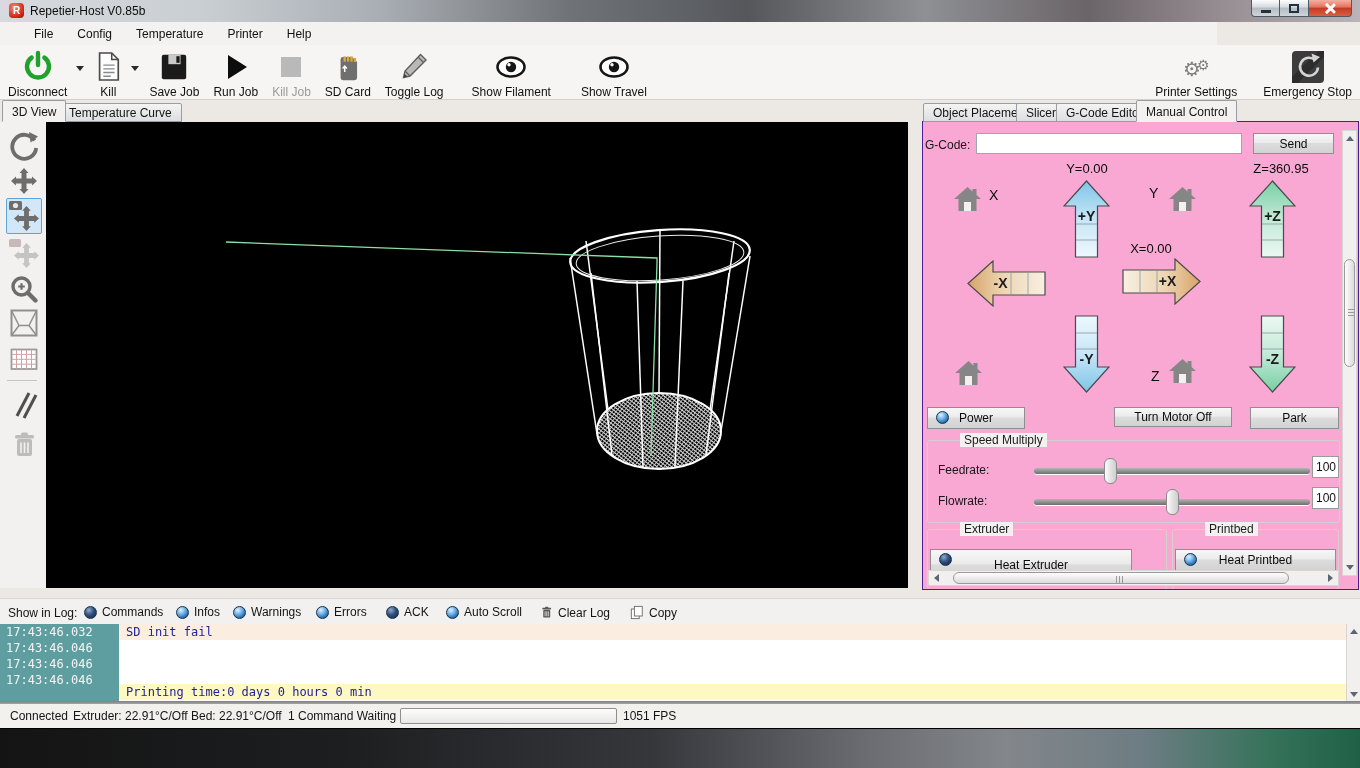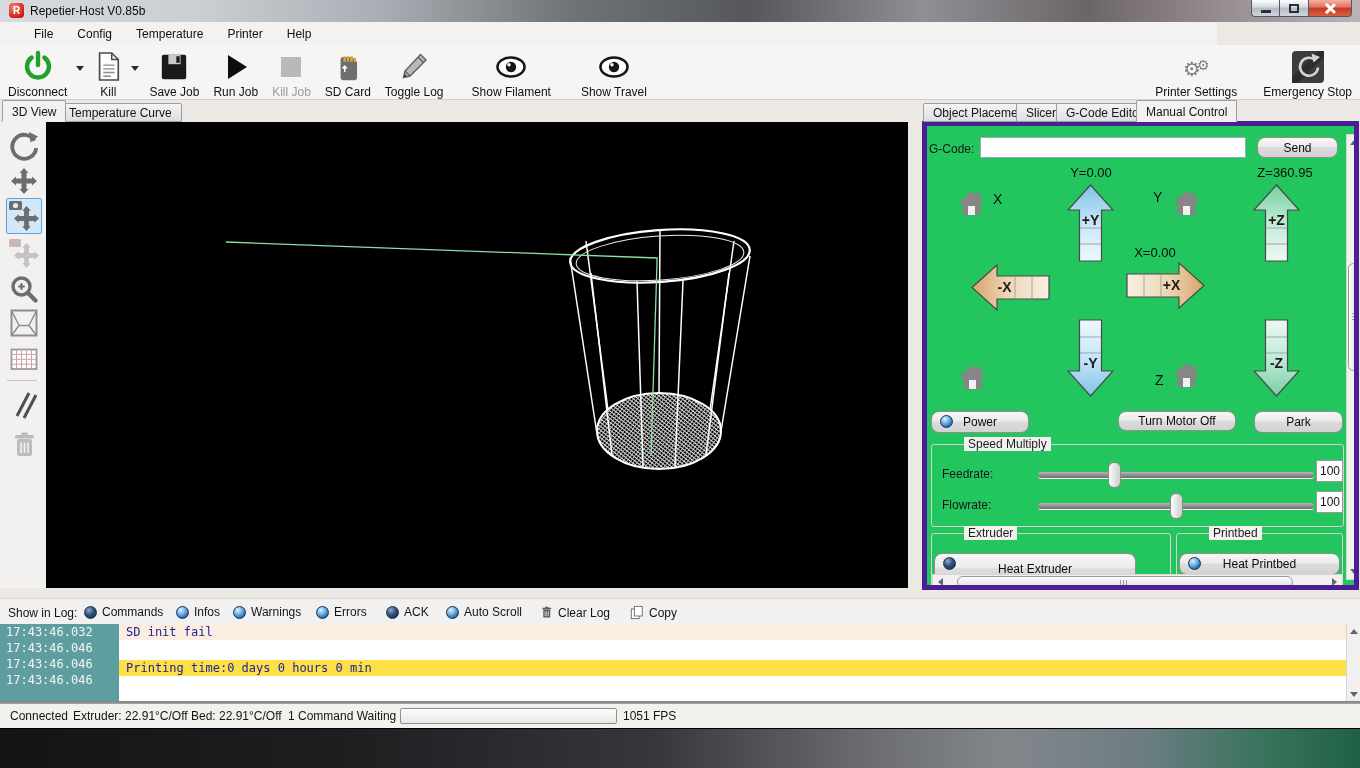--- a/index.html
+++ b/index.html
@@ -52,23 +52,23 @@
   
   #viewcol { position:absolute; left:0; top:122px; width:46px; height:466px; background:#f2f1ef; }
   .vtool { position:absolute; left:6px; width:36px; height:36px; display:flex; align-items:center; justify-content:center; }
   .vtool.selected { border:1px solid #5ea4dc; background:#d2e7f8; border-radius:2px; }
   .vsep { position:absolute; left:7px; width:30px; height:1px; background:#c8c5c1; }
 
   
   #viewport { position:absolute; left:46px; top:122px; width:862px; height:466px; background:#000; }
 
   
-  #panel { position:absolute; left:922px; top:121px; width:437px; height:469px; background:#22c55e; border:5px solid #4c1d95; overflow:hidden; }
+  #panel { position:absolute; left:922px; top:121px; width:437px; height:469px; background:#f9a8d4; border:1px solid #4c1d95; overflow:hidden; }
   .wbtn { position:absolute; display:flex; align-items:center; justify-content:center; font-size:12px; color:#0c0c0c;
-    background:linear-gradient(180deg,#f7f7f7,#ebebeb 45%,#dcdcdc 50%,#d2d2d2); border:1px solid #8f8f8f; border-radius:8px; }
+    background:linear-gradient(180deg,#f7f7f7,#ebebeb 45%,#dcdcdc 50%,#d2d2d2); border:1px solid #8f8f8f; border-radius:0; }
   .led { width:13px; height:13px; border-radius:50%; border:1px solid #16324f; display:inline-block; }
   .led.blue { background:radial-gradient(circle at 35% 28%, #e2f2ff 0%, #6fb2e6 40%, #2a70b0 72%, #123d66 100%); }
   .led.dark { background:radial-gradient(circle at 35% 28%, #93a9cc 0%, #33517e 45%, #0c2144 100%); }
   .btnled { position:absolute; left:8px; top:3px; }
   .gcinput { position:absolute; background:#fff; border:1px solid #9aa7b5; font-size:12px; padding:2px 4px; }
   .poslabel { position:absolute; font-size:13px; color:#0b0b0b; text-align:center; }
   .axislabel { position:absolute; font-size:14px; color:#0b0b0b; }
   .arrow { position:absolute; }
   .alabel { position:absolute; left:0; width:100%; text-align:center; font-weight:bold; font-size:14px; color:#1b1b1b; }
   .gb { position:absolute; border:1px solid #d4d1cc; border-radius:3px; }
@@ -596,21 +596,21 @@
           <rect x="1.5" y="4.5" width="9" height="11" fill="#fff" stroke="#666"></rect>
           <rect x="5" y="1.5" width="9" height="11" fill="#fff" stroke="#666"></rect>
         </svg>
       <span class="lbl12">Copy</span>
     </div>
   </div>
 
   <div id="log">
     <div id="loggutter"></div>
     <div class="logrow" style="top:0;background:#fbeee0"><span>SD init fail</span></div>
-    <div class="logrow" style="top:36px;background:#fde047"><span>Printing time:0 days 0 hours 0 min</span></div>
+    <div class="logrow" style="top:60px;background:#fef9c3"><span>Printing time:0 days 0 hours 0 min</span></div>
     <span class="logtime" style="top:0">17:43:46.032</span>
     <span class="logtime" style="top:16px">17:43:46.046</span>
     <span class="logtime" style="top:32px">17:43:46.046</span>
     <span class="logtime" style="top:48px">17:43:46.046</span>
   </div>
   <div id="logscroll">
     <div class="sbarrow" style="left:0;top:1px;width:13px;height:12px">
         <i class="tri up"></i>
       </div>
     <div class="sbarrow" style="left:0;bottom:1px;width:13px;height:12px">

